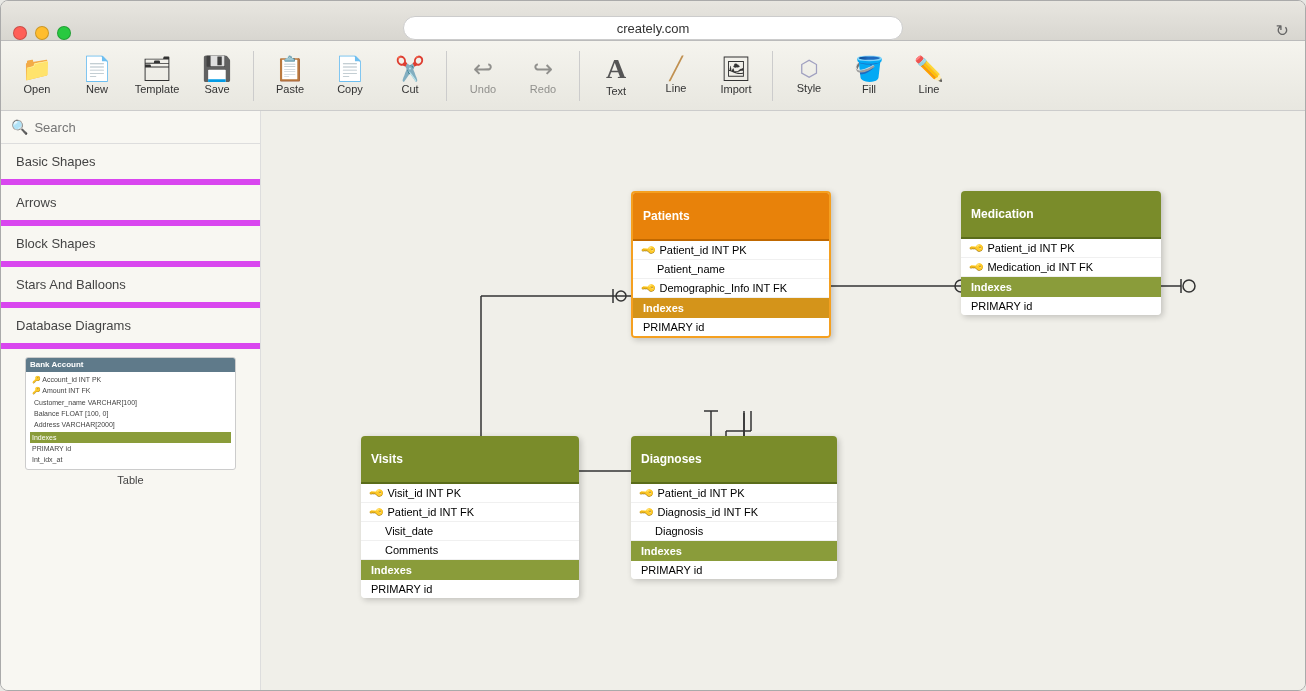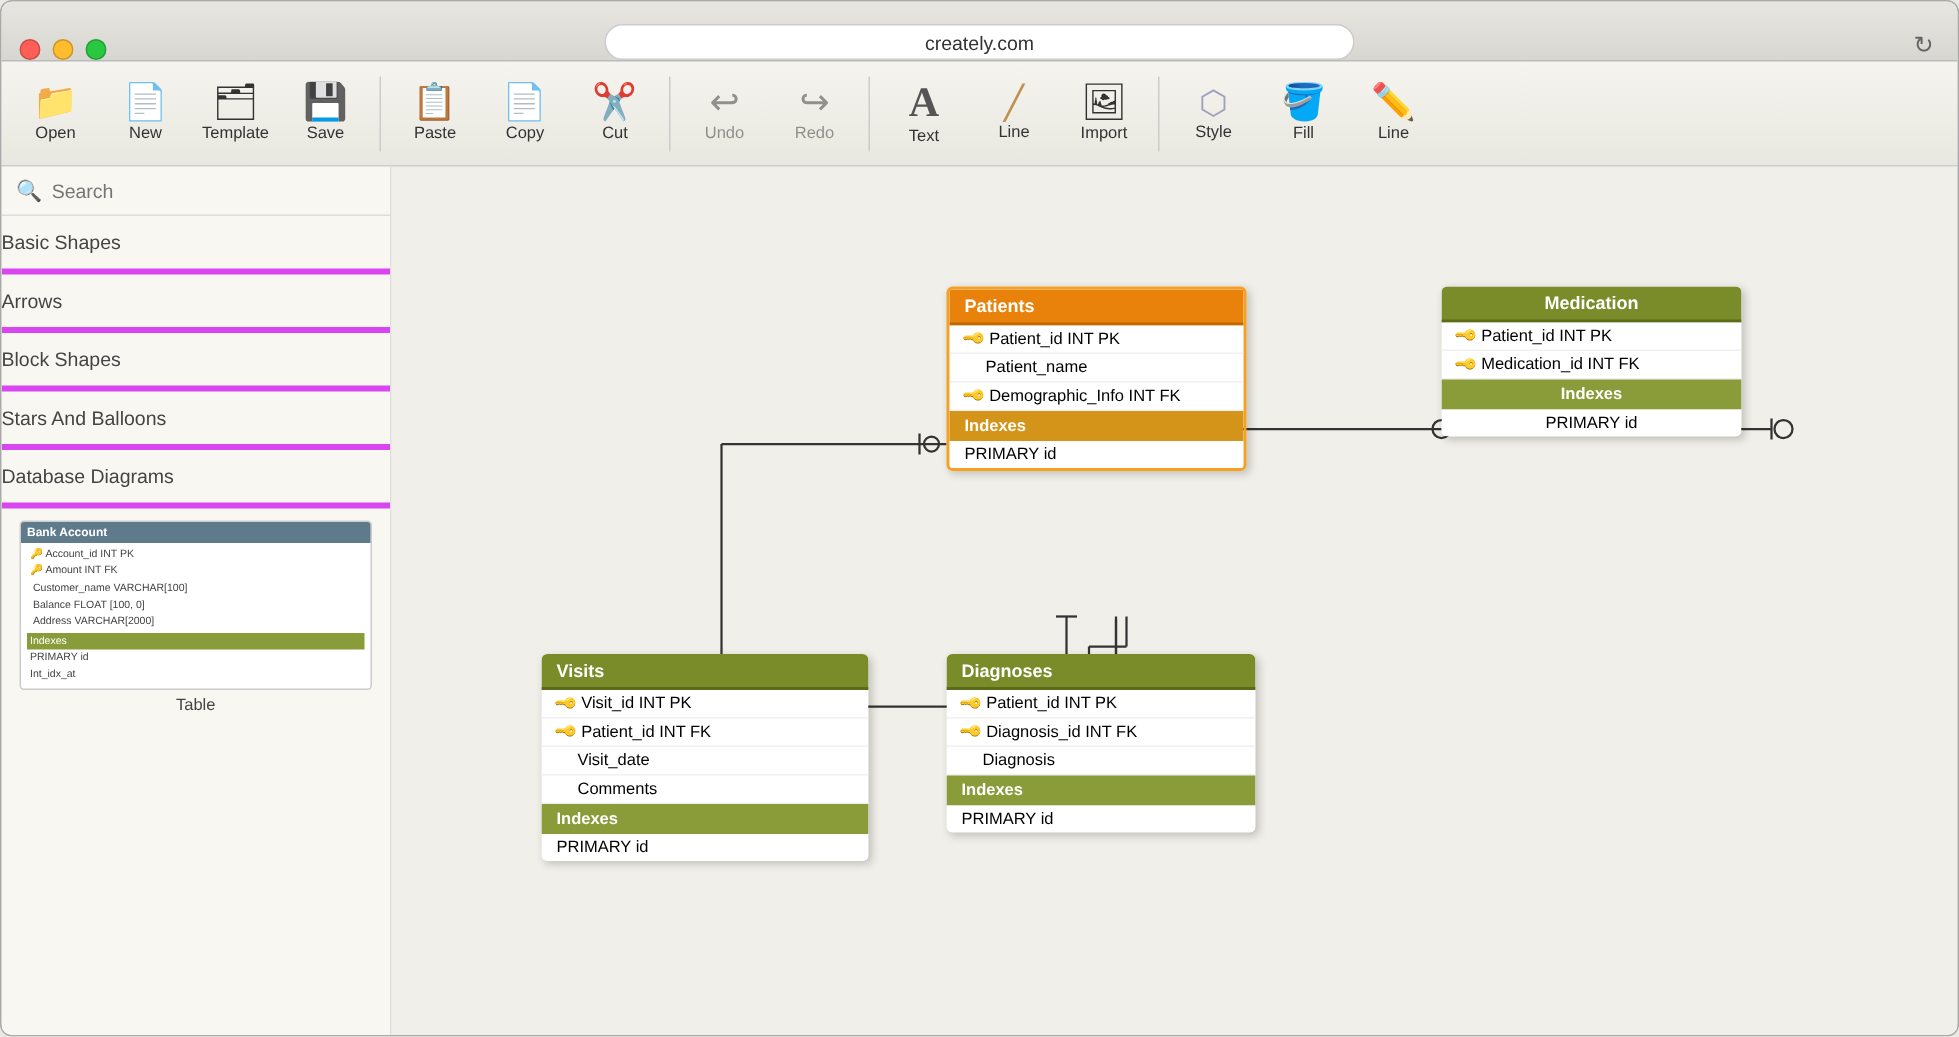--- a/index.html
+++ b/index.html
@@ -23,45 +23,45 @@
     .tool-divider { width: 1px; height: 50px; background: #ccc; margin: 0 4px; }
 
     
     .main-area { display: flex; flex: 1; overflow: hidden; }
 
     
     .sidebar { width: 260px; min-width: 260px; background: #f8f7f2; border-right: 1px solid #ddd; display: flex; flex-direction: column; overflow-y: auto; }
     .search-bar { padding: 8px 10px; border-bottom: 1px solid #ddd; display: flex; align-items: center; gap: 6px; }
     .search-icon-small { color: #999; font-size: 14px; }
     .search-input { border: none; background: transparent; outline: none; font-size: 13px; color: #555; width: 100%; }
-    .sidebar-item { padding: 10px 0; font-size: 13px; color: #444; cursor: pointer; border-bottom: 4px solid #d946ef; }
+    .sidebar-item { padding: 10px 15px; font-size: 13px; color: #444; cursor: pointer; border-bottom: 6px solid #d946ef; }
 
     
     .canvas { flex: 1; background: #f0efe9; position: relative; overflow: hidden; }
 
     
     .db-table { position: absolute; border-radius: 4px; overflow: hidden; box-shadow: 2px 2px 6px rgba(0,0,0,0.2); font-size: 11px; min-width: 160px; }
-    .db-table-header { padding: 4px 10px; font-weight: bold; font-size: 12px; color: white; }
+    .db-table-header { padding: 16px 10px; font-weight: bold; font-size: 12px; color: white; }
     .db-table-header.orange { background: #e8820a; border-bottom: 2px solid #c06800; }
     .db-table-header.olive { background: #7a8c2a; border-bottom: 2px solid #5a6c1a; }
     .db-table-body { background: white; }
     .db-table-row { padding: 3px 10px; display: flex; align-items: center; gap: 4px; border-bottom: 1px solid #f0f0f0; }
     .db-table-row.indent { padding-left: 24px; }
     .key-icon { color: #e8a030; font-size: 10px; transform: rotate(45deg); display: inline-block; }
     .fk-icon { color: #5a8a5a; font-size: 10px; transform: rotate(45deg); display: inline-block; }
     .db-table-indexes { padding: 4px 10px; font-size: 11px; color: white; font-weight: bold; }
     .db-table-indexes.orange-idx { background: #d4941a; }
     .db-table-indexes.olive-idx { background: #8a9c3a; }
     .db-table-index-row { padding: 3px 10px; background: white; font-size: 11px; }
 
     
     .connector-svg { position: absolute; top: 0; left: 0; width: 100%; height: 100%; pointer-events: none; }
 
     
-    .table-thumbnail { margin: 8px 12px; }
+    .table-thumbnail { margin: 8px 24px; }
     .thumbnail-box { background: white; border: 1px solid #ccc; border-radius: 3px; padding: 4px; font-size: 8px; line-height: 1.3; color: #333; }
     .thumb-header { background: #5f7a8a; color: white; padding: 2px 4px; border-radius: 2px 2px 0 0; font-size: 8px; font-weight: bold; margin: -4px -4px 2px -4px; }
     .thumbnail-label { font-size: 11px; text-align: center; color: #444; margin-top: 4px; }
   </style>
 </head>
 <body>
 
 <div class="window">
 
   <div class="title-bar">
@@ -244,21 +244,21 @@
           </div>
           <div class="db-table-row">
             <span class="fk-icon">🔑</span>
             <span>Demographic_Info  INT  FK</span>
           </div>
         </div>
         <div class="db-table-indexes orange-idx">Indexes</div>
         <div class="db-table-index-row">PRIMARY  id</div>
       </div>
 
-      <div class="db-table" style="left: 700px; top: 80px; width: 200px; text-align: center;">
+      <div class="db-table" style="left: 700px; top: 80px; width: 200px;">
         <div class="db-table-header olive">Medication</div>
         <div class="db-table-body">
           <div class="db-table-row">
             <span class="key-icon">🔑</span>
             <span>Patient_id  INT  PK</span>
           </div>
           <div class="db-table-row">
             <span class="fk-icon">🔑</span>
             <span>Medication_id  INT  FK</span>
           </div>

